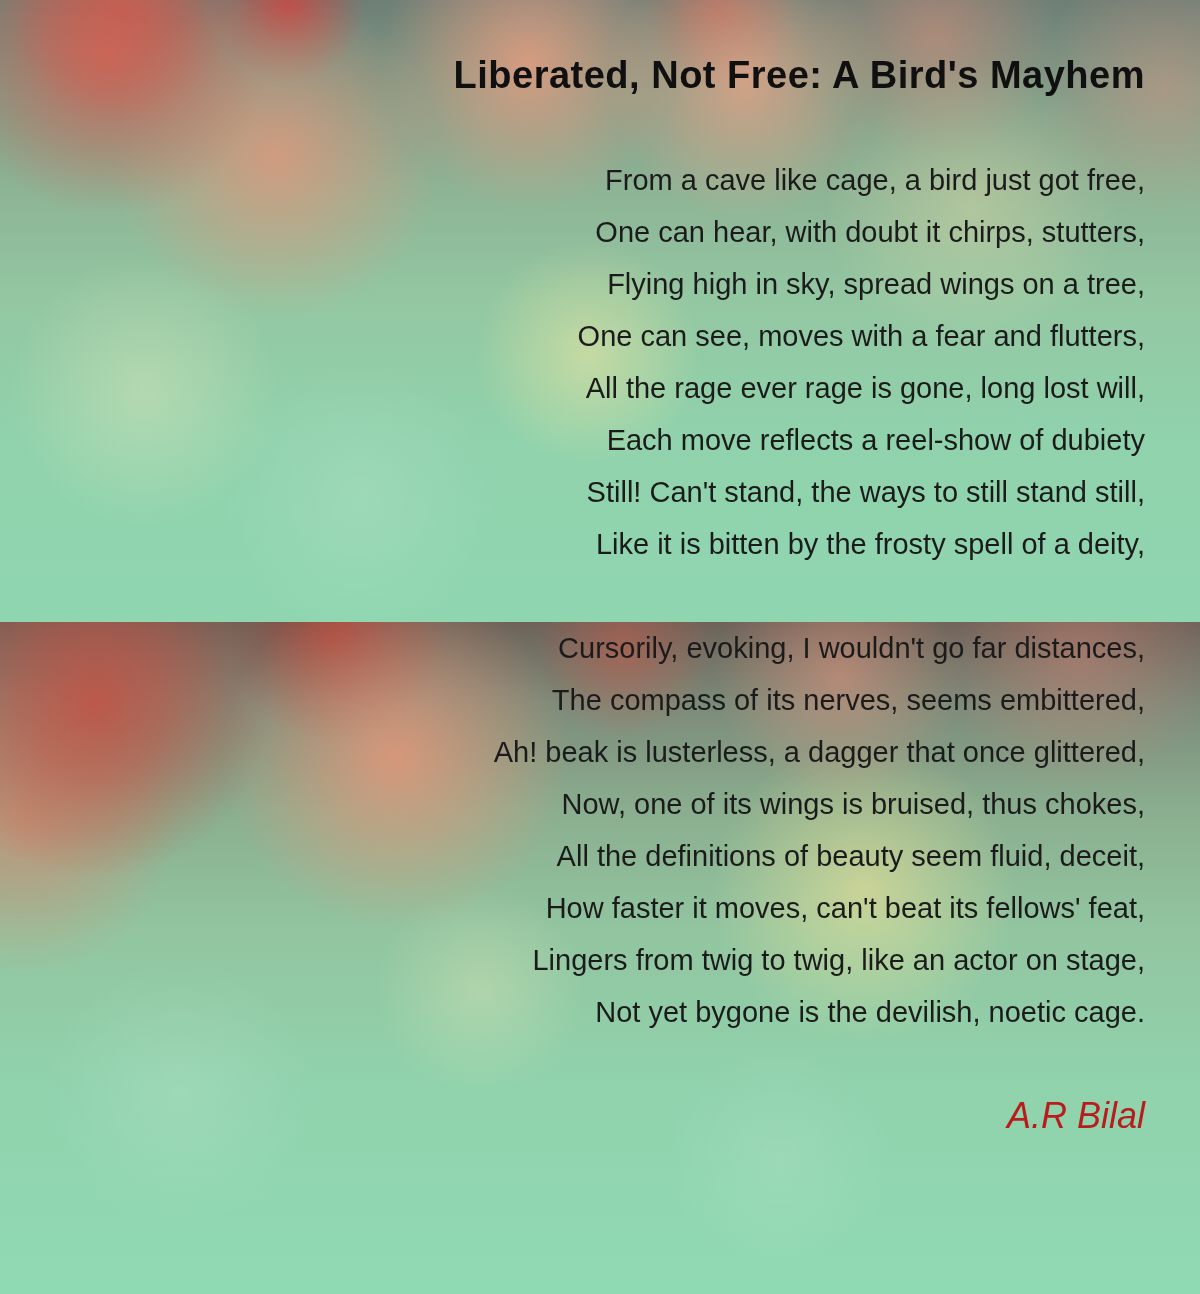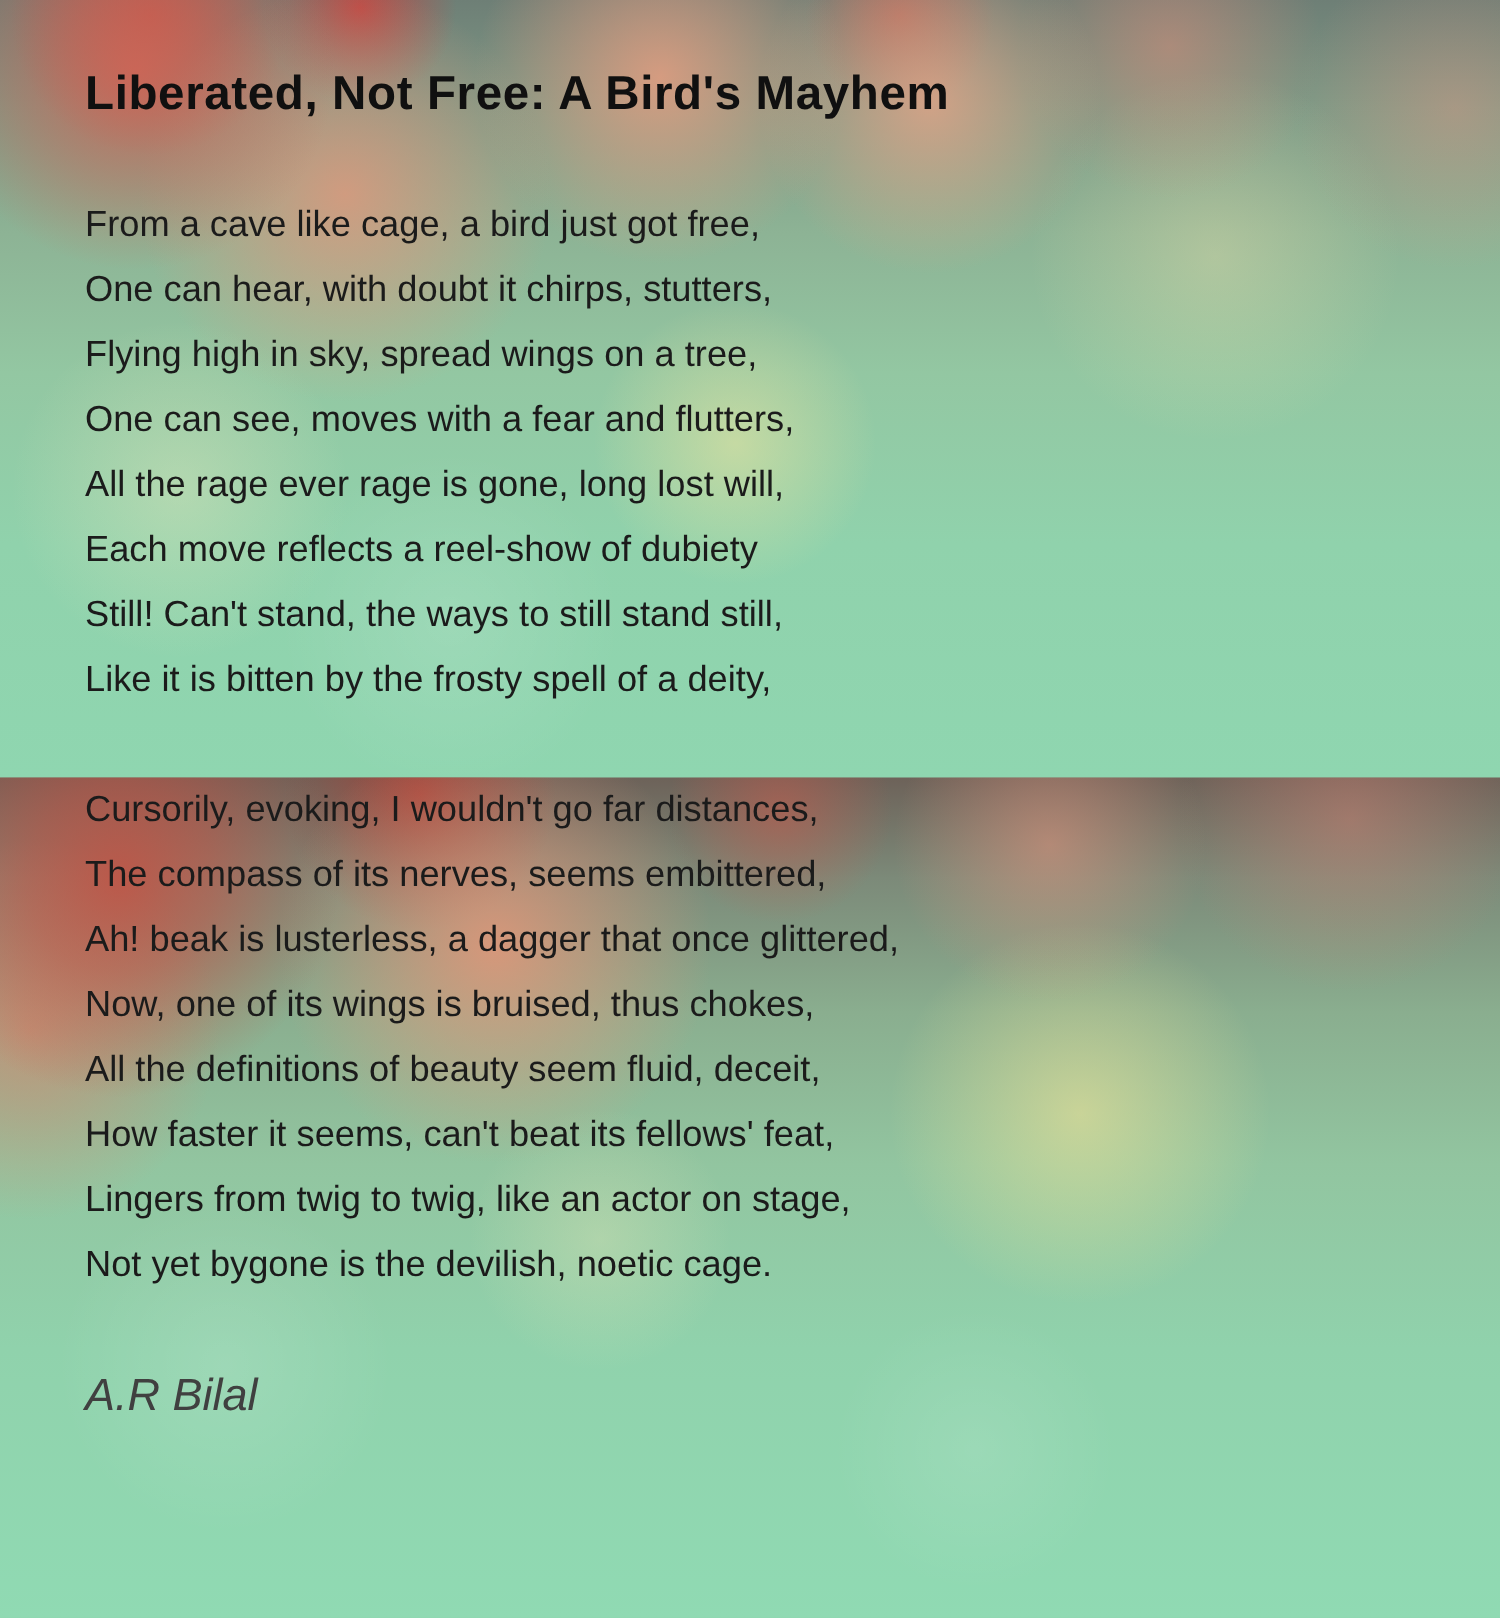--- a/index.html
+++ b/index.html
@@ -50,22 +50,23 @@
       radial-gradient(circle at 15% 70%, rgba(255,255,255,0.12) 0%, rgba(255,255,255,0) 12%),
       radial-gradient(circle at 65% 80%, rgba(255,255,255,0.10) 0%, rgba(255,255,255,0) 12%),
       linear-gradient(180deg, #6d6259 0%, #7c8a79 12%, #8aae8f 28%, #92c5a0 46%, #90d2ac 68%, #90dab3 100%);
   }
 
   
   .content {
     position: absolute;
     inset: 0;
     z-index: 1;
-    padding: 52px 40px 0 68px;
+    padding: 52px 55px 0 68px;
     color: #1b1b1b;
+    text-align: right;
   }
   .title {
     margin: 0;
     font-size: 38px;
     line-height: 46px;
     font-weight: 700;
     color: #101010;
     letter-spacing: 0.5px;
   }
   .stanza { margin: 0; }
@@ -76,21 +77,21 @@
     line-height: 52px;
     font-weight: 400;
     white-space: nowrap;
   }
   .author {
     margin-top: 56px;
     font-size: 36px;
     line-height: 44px;
     font-style: italic;
     font-weight: 400;
-    color: #404040;
+    color: #b91c1c;
   }
 </style>
 </head>
 <body>
 
 <div class="bg">
   <div class="tile tile-1"></div>
   <div class="tile tile-2"></div>
 </div>
 
@@ -107,19 +108,19 @@
     <div class="line">Still! Can't stand, the ways to still stand still,</div>
     <div class="line">Like it is bitten by the frosty spell of a deity,</div>
   </div>
 
   <div class="stanza stanza-2">
     <div class="line">Cursorily, evoking, I wouldn't go far distances,</div>
     <div class="line">The compass of its nerves, seems embittered,</div>
     <div class="line">Ah! beak is lusterless, a dagger that once glittered,</div>
     <div class="line">Now, one of its wings is bruised, thus chokes,</div>
     <div class="line">All the definitions of beauty seem fluid, deceit,</div>
-    <div class="line">How faster it seems, can't beat its fellows' feat,</div>
+    <div class="line">How faster it moves, can't beat its fellows' feat,</div>
     <div class="line">Lingers from twig to twig, like an actor on stage,</div>
     <div class="line">Not yet bygone is the devilish, noetic cage.</div>
   </div>
 
   <div class="author">A.R Bilal</div>
 </div>
 
 </body></html>

